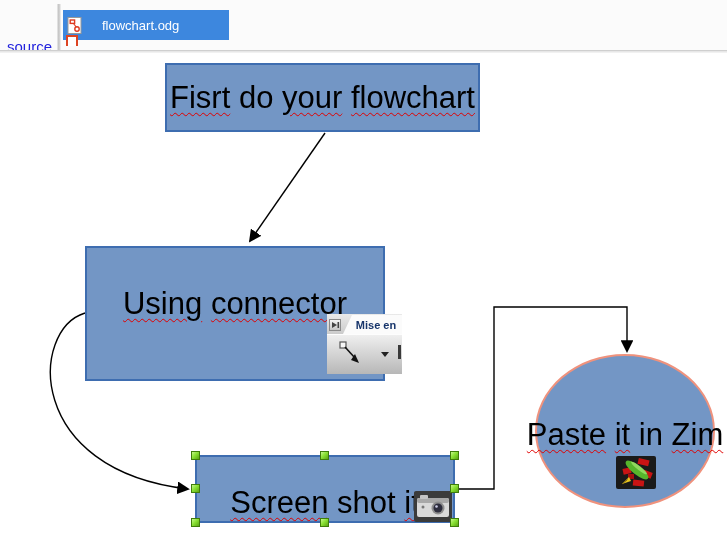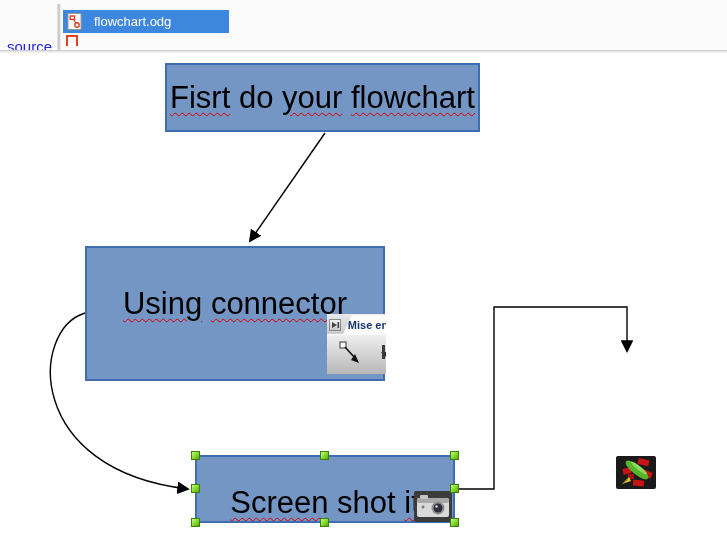--- a/index.html
+++ b/index.html
@@ -8,22 +8,22 @@
   }
   *{box-sizing:border-box;margin:0;padding:0;}
   body{font-family:"Liberation Sans","DejaVu Sans",sans-serif;background:#fff;}
   .screen{position:relative;width:727px;height:549px;background:#ffffff;overflow:hidden;}
 
   
   .topbar{position:absolute;left:0;top:0;width:727px;height:53px;background:#fbfbfb;}
   .source-link{position:absolute;left:7px;top:38px;font-size:15px;color:var(--link-blue);text-decoration:none;cursor:pointer;}
   .v-divider{position:absolute;left:57px;top:4px;width:4px;height:46px;
     background:linear-gradient(90deg,#ececec,#c0c0c0 45%,#f4f4f4);}
-  .file-row{position:absolute;left:63px;top:10px;width:166px;height:23px;display:flex;align-items:center;
-    gap:12px;padding-left:4px;background:var(--selection-blue);}
+  .file-row{position:absolute;left:63px;top:10px;width:166px;height:30px;display:flex;align-items:center;
+    gap:20px;padding-left:4px;background:var(--selection-blue);}
   .file-name{color:#ffffff;font-size:13px;white-space:nowrap;}
   .odg-icon{width:15px;height:17px;display:inline-block;flex:0 0 auto;}
   .file-row-partial{position:absolute;left:66px;top:35px;width:13px;height:11px;overflow:hidden;}
   .partial-doc{width:12px;height:16px;background:#fff;border:2px solid #dd4422;}
   .h-separator{position:absolute;left:0;top:50px;width:727px;height:3px;
     border-top:1px solid #cfcfcf;background:linear-gradient(#e2e2e2,#f6f6f6);}
 
   
   .node{position:absolute;background:var(--node-fill);border:2px solid var(--node-border);
     display:flex;justify-content:center;color:#000;}
@@ -41,21 +41,21 @@
   .connector-layer path{pointer-events:stroke;}
 
   
   .handle{position:absolute;width:9px;height:9px;border:1px solid #3f7d0a;
     background:linear-gradient(135deg,#c7f58f,#8ae234 45%,#5ba513);z-index:6;}
 
   
   .embedded{position:absolute;z-index:5;}
 
   
-  .mt{position:absolute;left:327px;top:314px;width:59px;height:60px;z-index:5;overflow:hidden;}
+  .mt{position:absolute;left:327px;top:314px;width:75px;height:60px;z-index:5;overflow:hidden;}
   .mt-tabstrip{position:relative;height:20px;background:linear-gradient(#e9e9e9,#cbcbcb);}
   .mt-btn{position:absolute;left:2px;top:5px;width:12px;height:12px;border:1px solid #8a8a8a;
     background:linear-gradient(#f5f5f5,#c6c6c6);display:flex;align-items:center;justify-content:center;}
   .mt-tab{position:absolute;left:16px;top:1px;right:0;bottom:0;background:#fbfbfb;
     clip-path:polygon(9px 0,100% 0,100% 100%,0 100%);
     display:flex;align-items:center;justify-content:center;padding-left:7px;
     font-size:11px;font-weight:bold;color:#17356b;white-space:nowrap;}
   .mt-row{position:relative;height:40px;background:linear-gradient(#efefef,#b7b7b7);
     border-top:1px solid #fdfdfd;}
   .mt-caret{position:absolute;left:54px;top:17px;width:0;height:0;
@@ -163,20 +163,28 @@
       <rect x="3" y="7" width="32" height="19" rx="2" fill="#d9d9d9"></rect>
       <rect x="3" y="7" width="32" height="5" rx="2" fill="#a8a8a8"></rect>
       <rect x="6" y="4" width="8" height="4" rx="1" fill="#c4c4c4"></rect>
       <circle cx="24" cy="17" r="6.5" fill="#8f8f8f"></circle>
       <circle cx="24" cy="17" r="4.5" fill="#2e2e3e"></circle>
       <circle cx="22.5" cy="15.5" r="1.3" fill="#cfcfe8"></circle>
       <circle cx="9" cy="16" r="1.5" fill="#777"></circle>
     </svg>
   </div>
 
+  <div class="node" id="ellipse1">
+    <div class="node-label">
+      <span class="sq">Paste</span>
+      <span class="sq">it</span>
+      <span>in</span>
+      <span class="sq">Zim</span>
+    </div>
+  </div>
 
   <div class="embedded" style="left:616px;top:456px;">
     <svg width="40" height="33" viewBox="0 0 40 33">
       <rect x="0" y="0" width="40" height="33" rx="2" fill="#1a1a1a"></rect>
       <rect x="22" y="3" width="11" height="6" fill="#c81414" transform="rotate(14 27 6)"></rect>
       <rect x="7" y="12" width="8" height="6" fill="#c81414" transform="rotate(-12 11 15)"></rect>
       <rect x="27" y="15" width="9" height="6" fill="#c81414" transform="rotate(22 31 18)"></rect>
       <rect x="17" y="24" width="11" height="6" fill="#c81414" transform="rotate(6 22 27)"></rect>
       <rect x="12" y="18" width="6" height="5" fill="#a50f0f"></rect>
       <ellipse cx="21" cy="14" rx="14" ry="4.6" fill="#57b52c" transform="rotate(38 21 14)"></ellipse>

